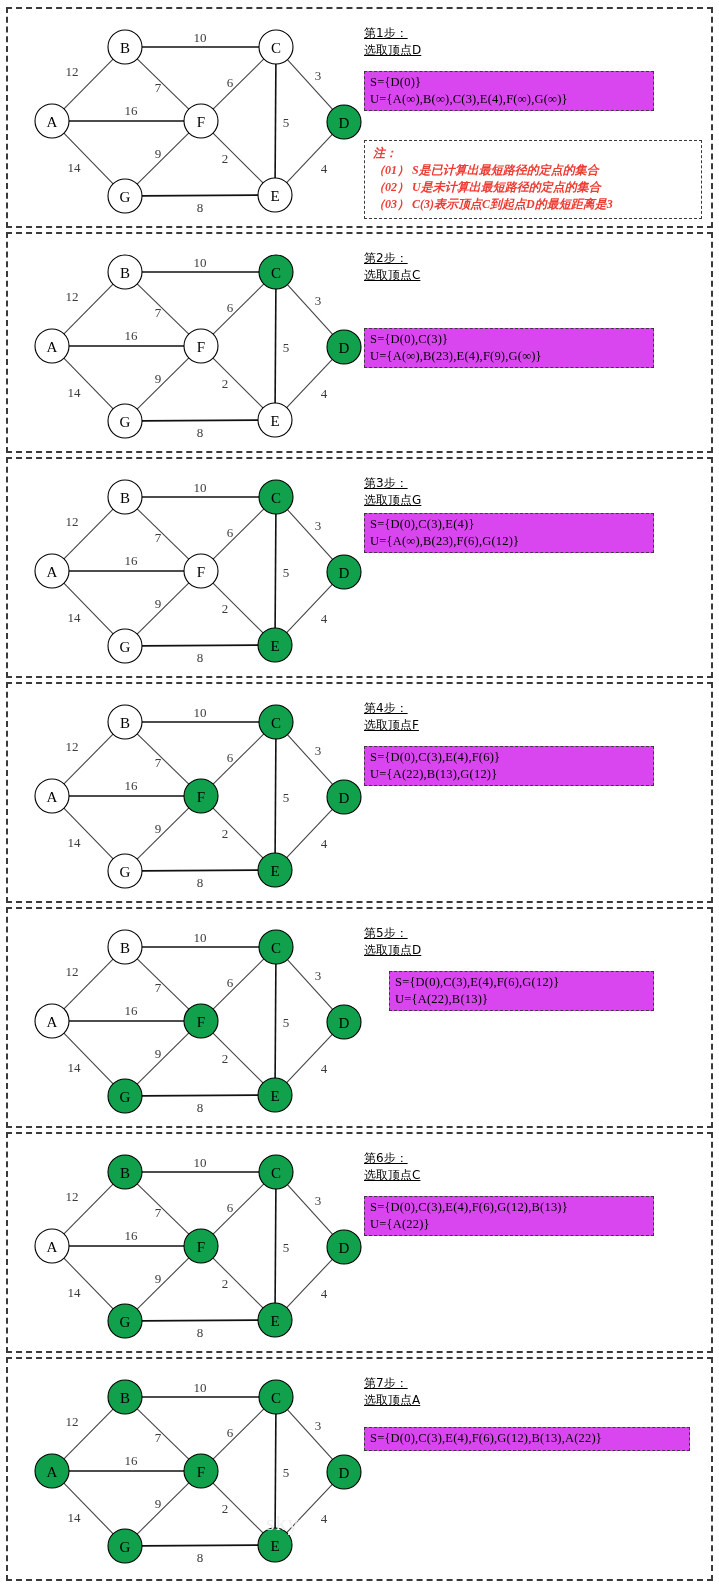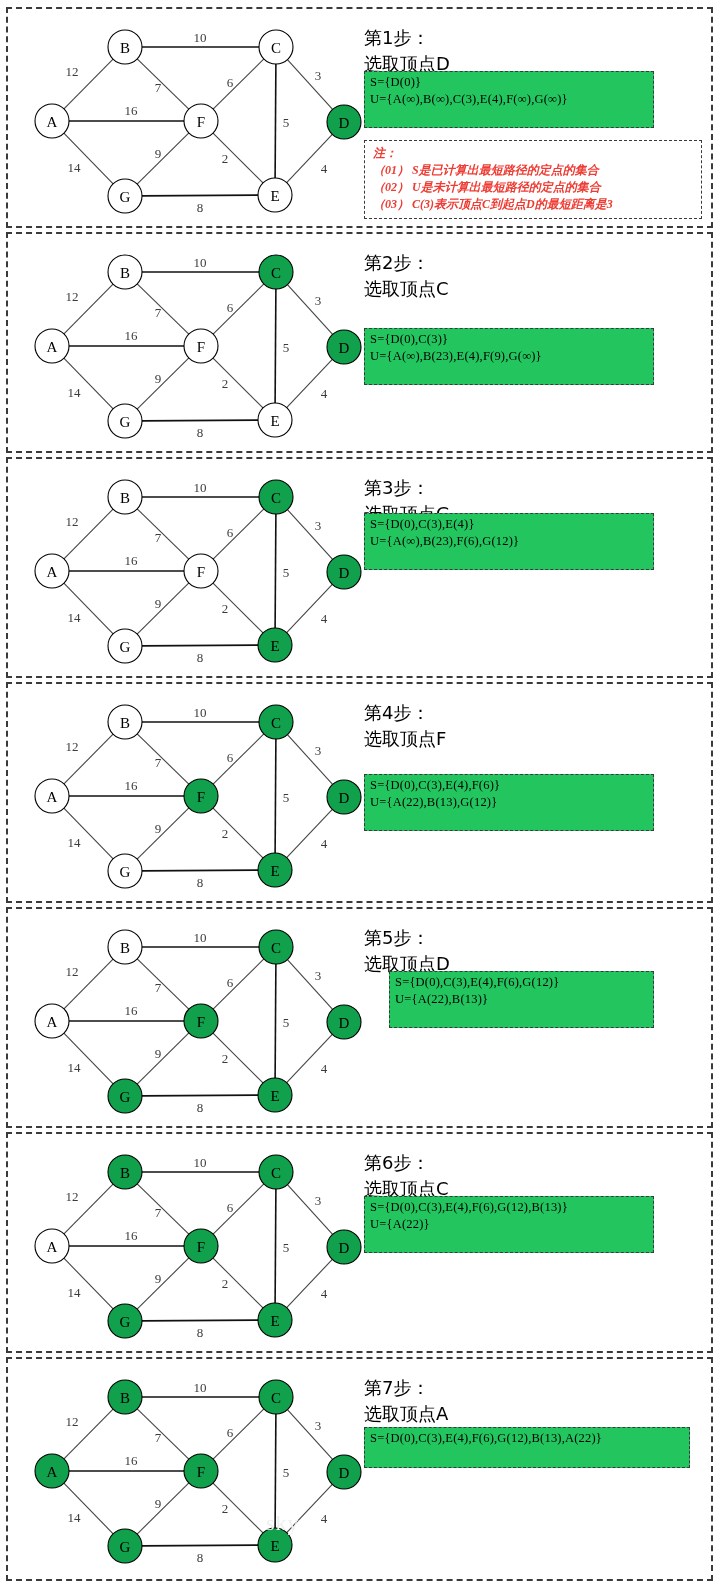--- a/index.html
+++ b/index.html
@@ -74,31 +74,32 @@
     left: 352px;
     top: 0;
     width: 352px;
     height: 100%;
   }
   .step-title {
     position: absolute;
     left: 4px;
     top: 16px;
     font-family: "DejaVu Sans", sans-serif;
-    font-size: 18px;
+    font-size: 12px;
     color: #000000;
     line-height: 1.45;
     white-space: pre-line;
+    text-decoration: underline;
   }
   .set-box {
     position: absolute;
     left: 4px;
-    background: #22c55e;
+    background: #d946ef;
     border: 1.5px dashed #3a3a3a;
-    padding: 2px 7px 20px 5px;
+    padding: 2px 7px 3px 5px;
     font-family: "Liberation Serif", serif;
     font-size: 12.5px;
     color: #000000;
     line-height: 1.33;
     white-space: pre-line;
     letter-spacing: 0.2px;
   }
   .note-box {
     position: absolute;
     left: 4px;
@@ -330,21 +331,21 @@
             <text class="node-label" x="263" y="187">E</text>
             <circle class="node-circle node-green" cx="189" cy="112" r="17"></circle>
             <text class="node-label" x="189" y="113">F</text>
             <circle class="node-circle node-blank" cx="113" cy="187" r="17"></circle>
             <text class="node-label" x="113" y="188">G</text>
           </svg>
         </div>
         <div class="side">
           <div class="step-title">第4步：
 选取顶点F</div>
-          <div class="set-box" style="top: 62px; right: 58px; margin-top: 28px;">S={D(0),C(3),E(4),F(6)}
+          <div class="set-box" style="top: 62px; right: 58px;">S={D(0),C(3),E(4),F(6)}
 U={A(22),B(13),G(12)}</div>
         </div>
       </div>
     </div>
     <div class="panel" style="top: 907px; height: 221px;">
       <div class="panel-inner">
         <div class="graph-holder">
           <svg class="graph-svg" width="350" height="215" viewBox="0 0 350 215">
             <line class="edge-line thick" x1="130" y1="38" x2="247" y2="38"></line>
             <line class="edge-line" x1="51.9387647845668" y1="99.89769049235694" x2="101.0612352154332" y2="50.102309507643064"></line>

